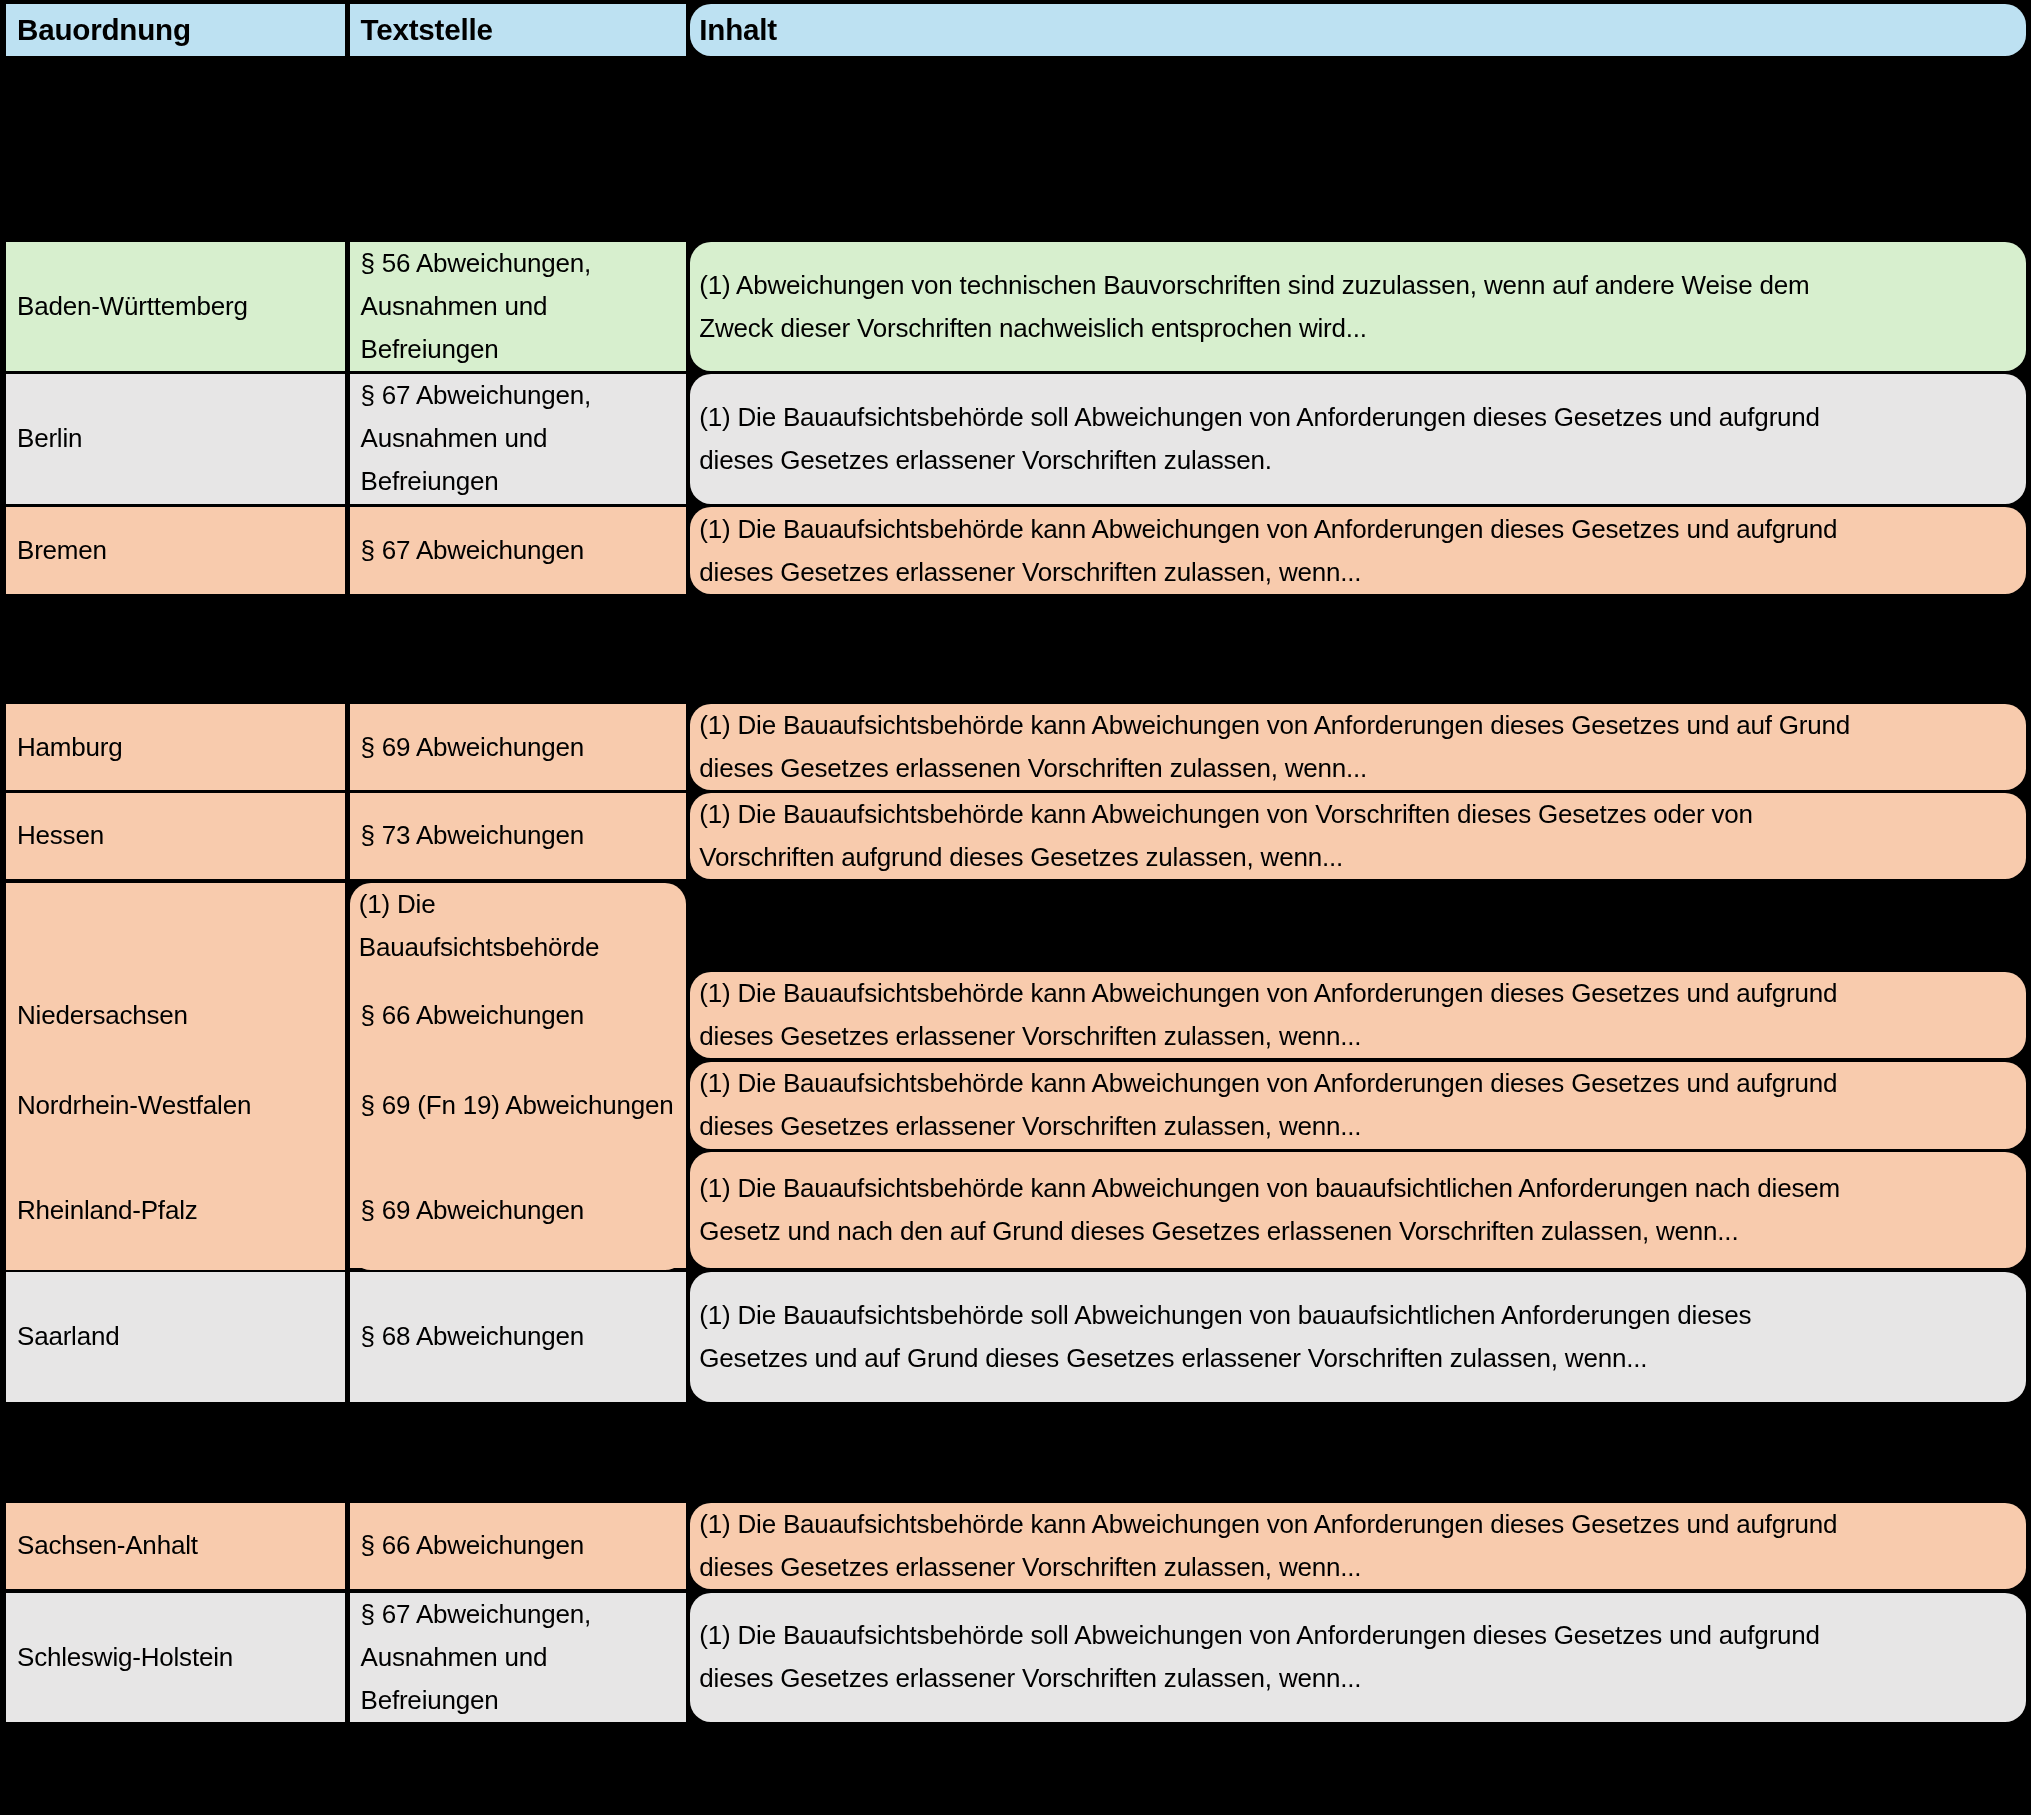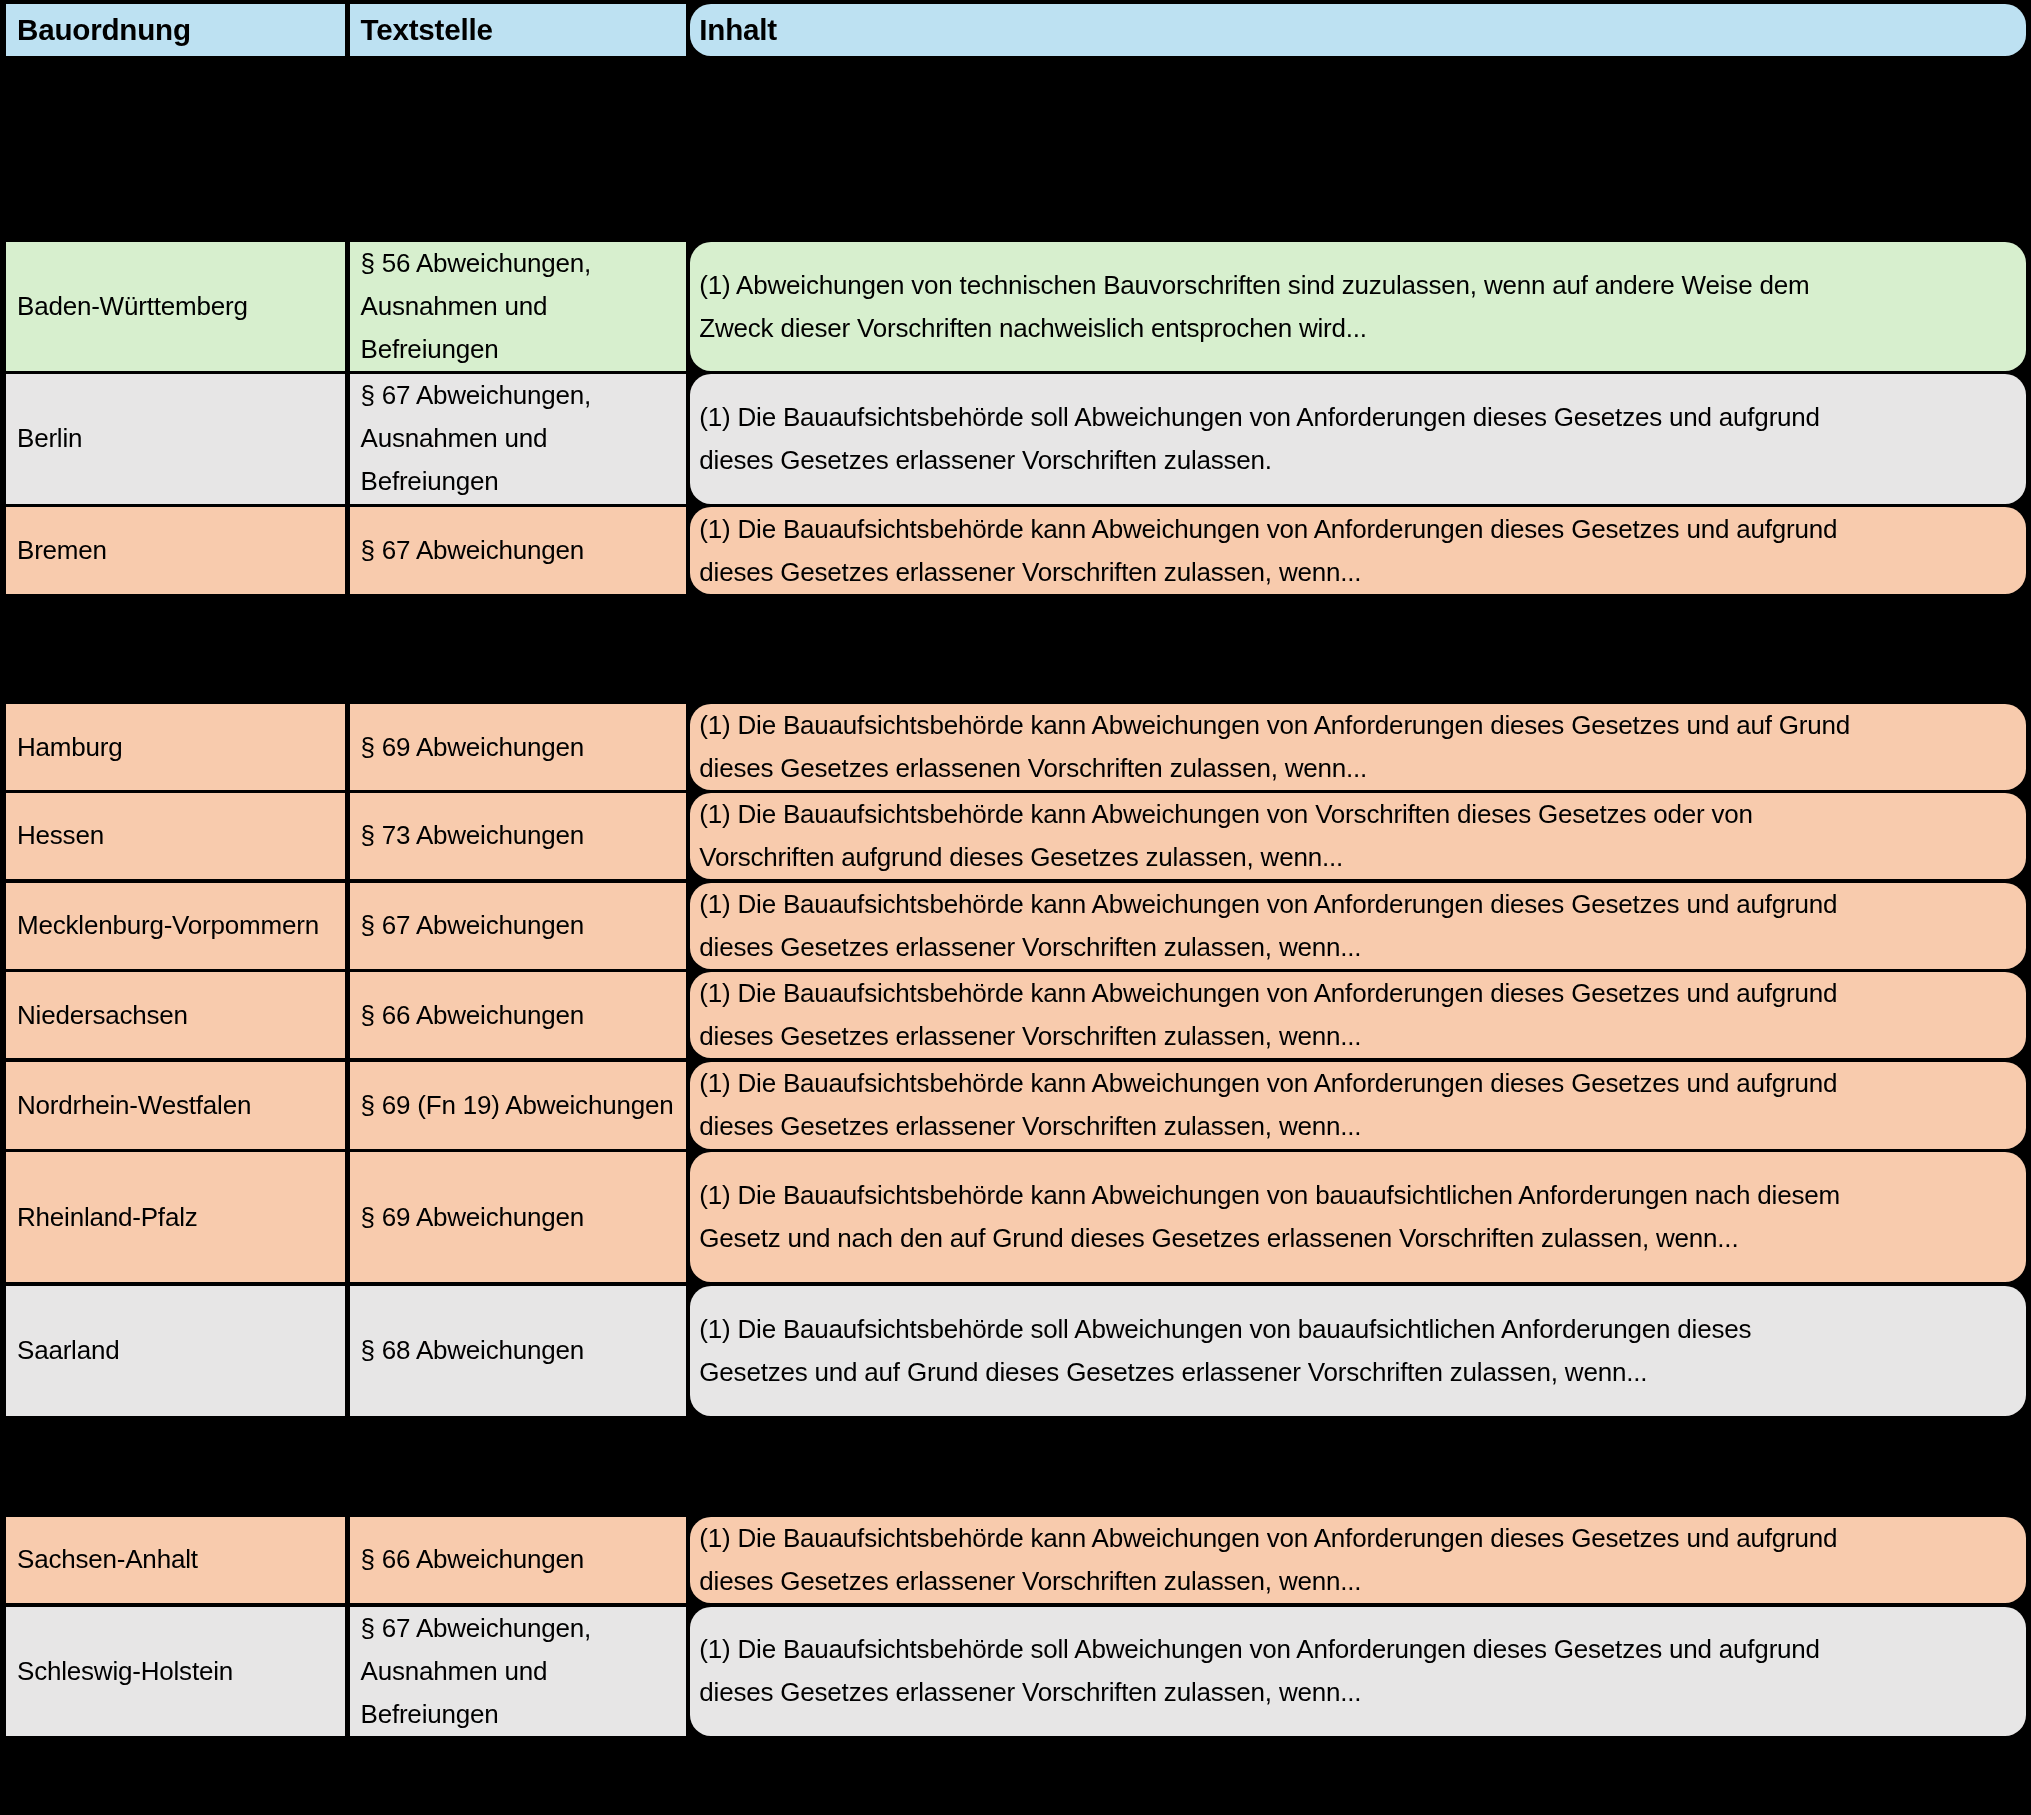--- a/index.html
+++ b/index.html
@@ -116,23 +116,20 @@
     <div class="cell bg-orange">
         <span>§ 73 Abweichungen</span>
       </div>
     <div class="cell inhalt bg-orange">
         <span>(1) Die Bauaufsichtsbehörde kann Abweichungen von Vorschriften dieses Gesetzes oder von Vorschriften aufgrund dieses Gesetzes zulassen, wenn...</span>
       </div>
   </div>
 
   <div class="grid-row" style="height:86px">
     <div class="cell bg-orange">
-        <span>Mecklenburg-Vorpommern</span>
-      </div>
-    <div class="cell bg-orange">
         <span>§ 67 Abweichungen</span>
       </div>
     <div class="cell inhalt bg-orange">
         <span>(1) Die Bauaufsichtsbehörde kann Abweichungen von Anforderungen dieses Gesetzes und aufgrund dieses Gesetzes erlassener Vorschriften zulassen, wenn...</span>
       </div>
   </div>
 
   <div class="grid-row" style="height:86px">
     <div class="cell bg-orange">
         <span>Niedersachsen</span>
@@ -150,21 +147,21 @@
         <span>Nordrhein-Westfalen</span>
       </div>
     <div class="cell bg-orange">
         <span>§ 69 (Fn 19) Abweichungen</span>
       </div>
     <div class="cell inhalt bg-orange">
         <span>(1) Die Bauaufsichtsbehörde kann Abweichungen von Anforderungen dieses Gesetzes und aufgrund dieses Gesetzes erlassener Vorschriften zulassen, wenn...</span>
       </div>
   </div>
 
-  <div class="grid-row" style="height:130px">
+  <div class="grid-row" style="height:116px">
     <div class="cell bg-orange">
         <span>Rheinland-Pfalz</span>
       </div>
     <div class="cell bg-orange">
         <span>§ 69 Abweichungen</span>
       </div>
     <div class="cell inhalt bg-orange">
         <span>(1) Die Bauaufsichtsbehörde kann Abweichungen von bauaufsichtlichen Anforderungen nach diesem Gesetz und nach den auf Grund dieses Gesetzes erlassenen Vorschriften zulassen, wenn...</span>
       </div>
   </div>

